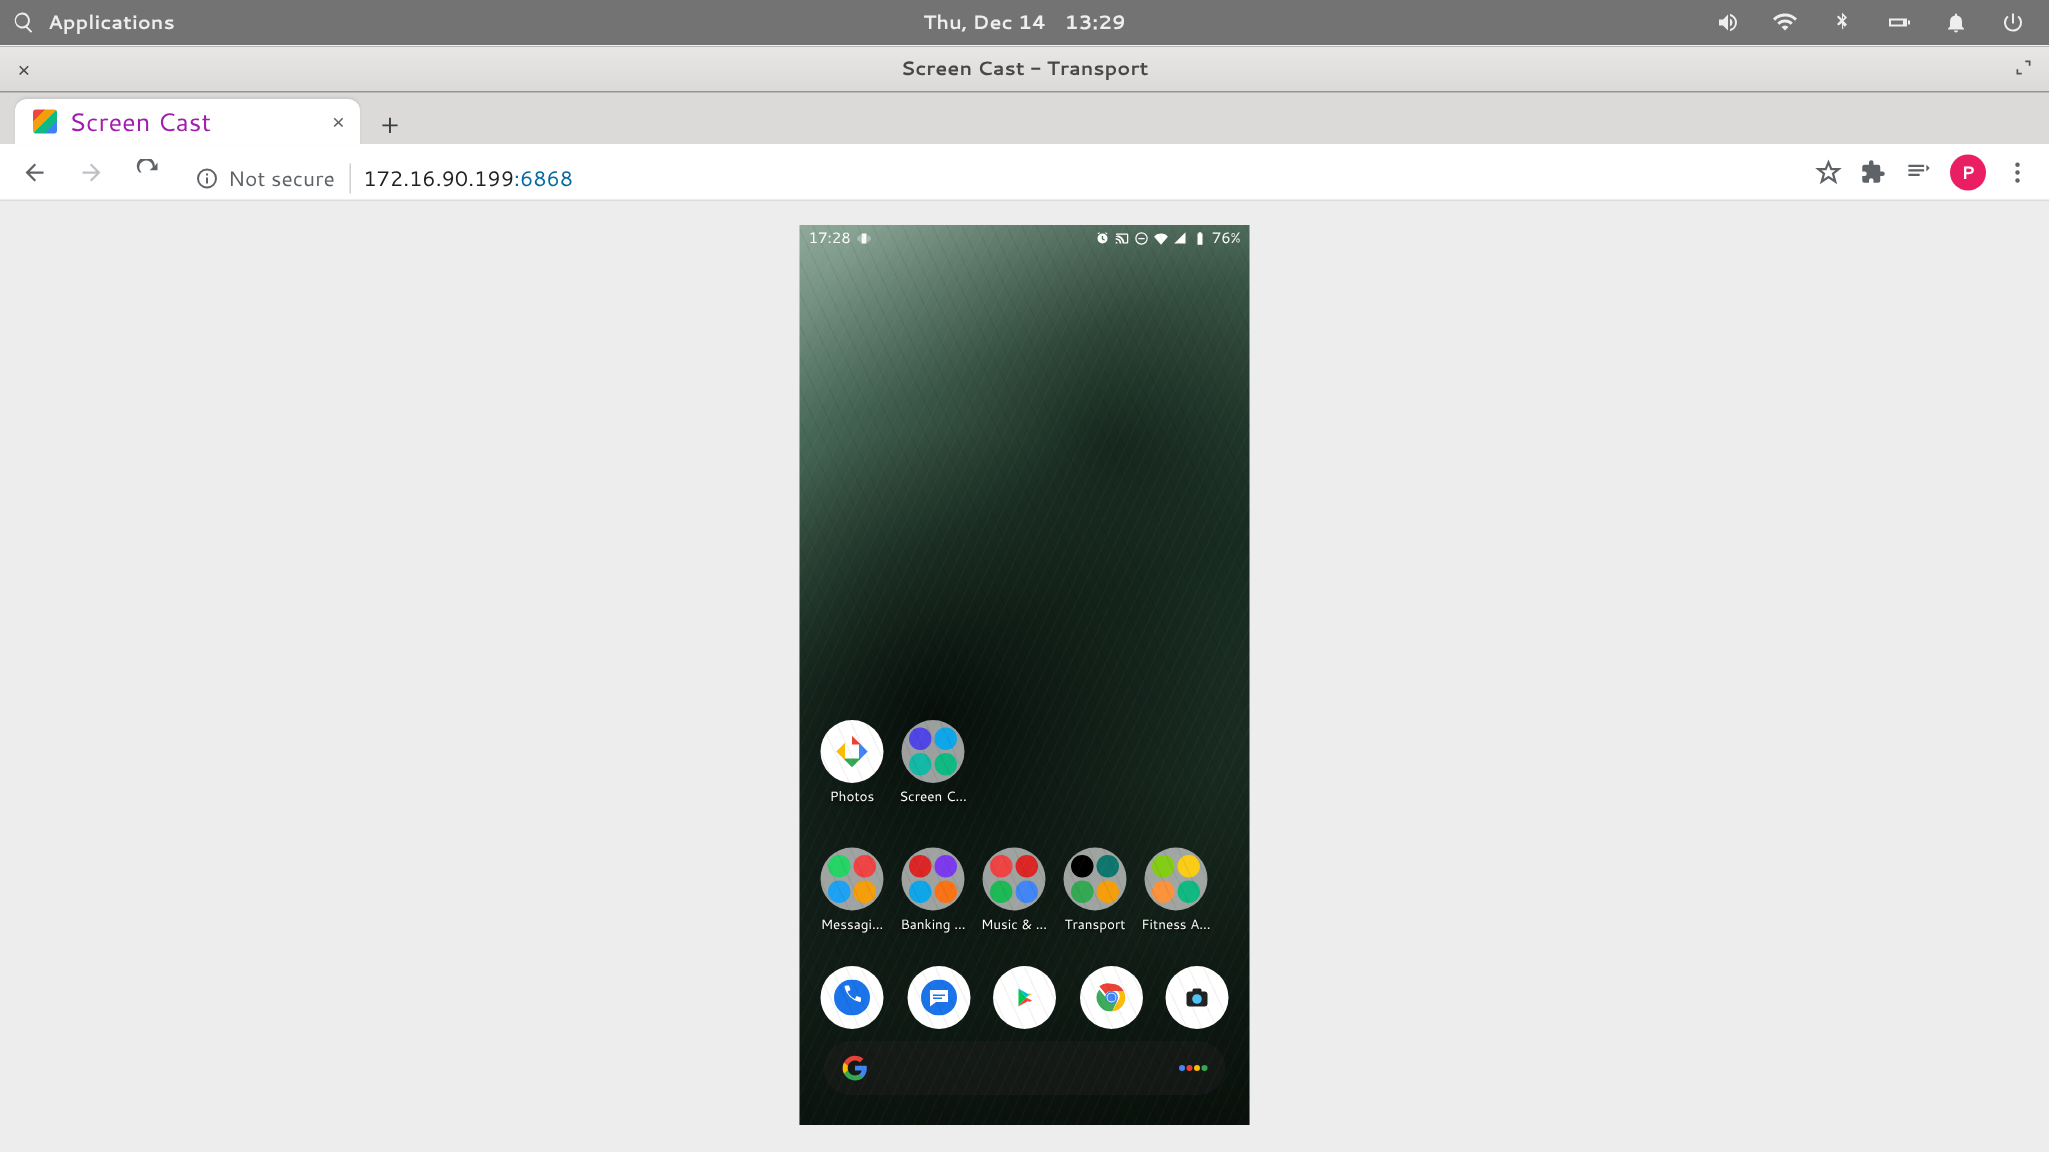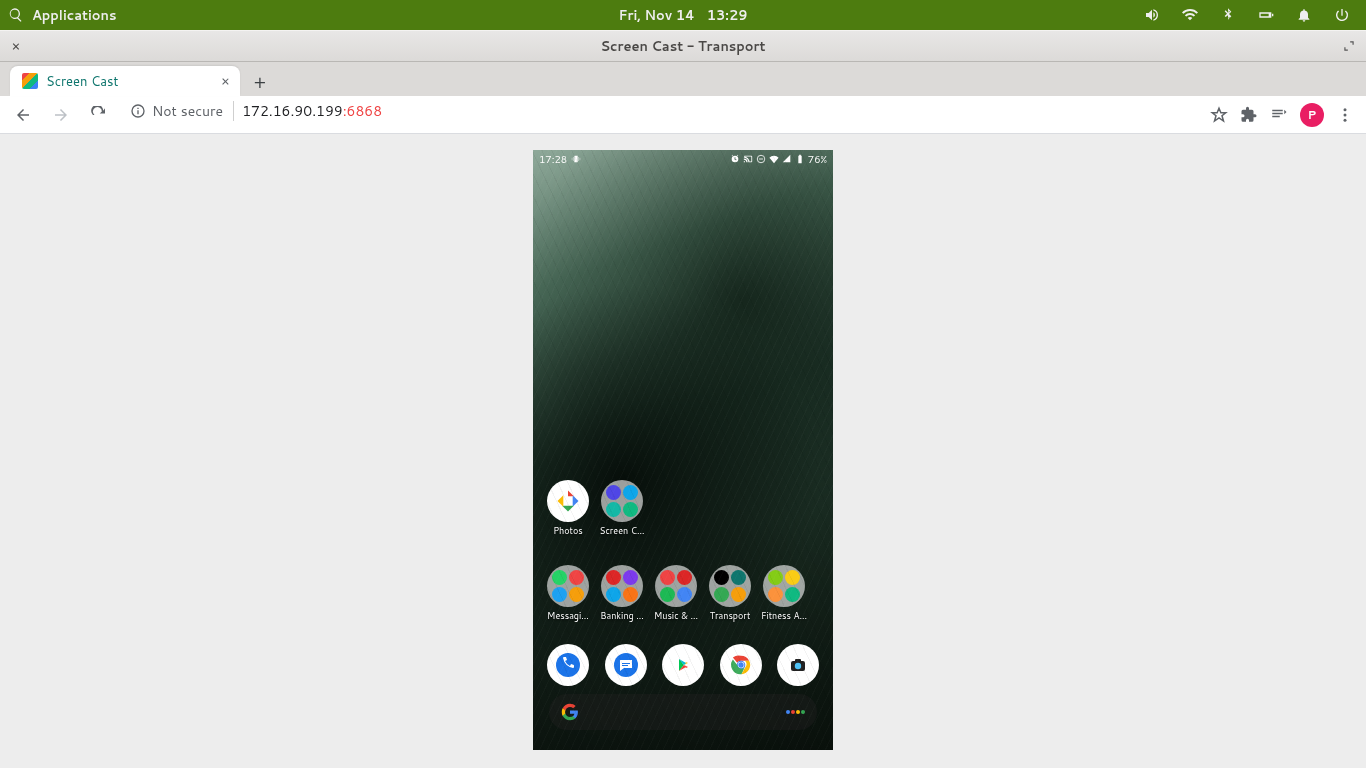--- a/index.html
+++ b/index.html
@@ -1,49 +1,49 @@
 <!DOCTYPE html>
 <html><head>
 <meta charset="utf-8">
 <style>
 * { margin:0; padding:0; box-sizing:border-box; font-family:"Cantarell","Segoe UI",Roboto,Arial,sans-serif; -webkit-font-smoothing:antialiased; }
 body { width:1366px; height:768px; background:#000; overflow:hidden; }
 
 
-.top-bar { height:30px; background:#4d7c0f; color:#eee; display:flex; align-items:center; padding:0 8px; font-size:13px; font-weight:600; }
+.top-bar { height:30px; background:#737373; color:#eee; display:flex; align-items:center; padding:0 8px; font-size:13px; font-weight:600; }
 .top-bar .apps { display:flex; align-items:center; gap:8px; }
 .top-bar .center { position:absolute; left:50%; transform:translateX(-50%); display:flex; gap:12px; }
 .top-bar .right { margin-left:auto; display:flex; align-items:center; gap:22px; padding-right:8px; }
 .top-bar svg { width:16px; height:16px; fill:#eee; display:block; }
 
 
 .title-bar { height:32px; background:linear-gradient(#e8e7e6,#dcdad8); border-top:1px solid #f4f3f2; border-bottom:1px solid #b9b7b4; display:flex; align-items:center; position:relative; }
 .title-bar .close { width:16px; height:16px; margin-left:8px; display:flex; align-items:center; justify-content:center; color:#4a4846; font-size:14px; }
 .title-bar .title { position:absolute; left:50%; transform:translateX(-50%); font-size:13px; color:#4a4846; font-weight:600; }
 .title-bar .restore { margin-left:auto; margin-right:10px; }
 .title-bar svg { width:14px; height:14px; fill:#555; }
 
 
 .tab-strip { height:34px; background:#dcdad8; display:flex; align-items:flex-end; padding-left:10px; }
 .tab { height:30px; background:#fff; border-radius:8px 8px 0 0; display:flex; align-items:center; padding:0 10px 0 12px; gap:8px; min-width:230px; box-shadow:0 -1px 2px rgba(0,0,0,0.08); }
 .tab .favicon { width:16px; height:16px; background:linear-gradient(135deg,#ef4444 0 25%,#f59e0b 25% 50%,#10b981 50% 75%,#3b82f6 75%); border-radius:2px; }
-.tab .tab-title { font-size:13px; color:#0f766e; flex:1; }
+.tab .tab-title { font-size:17px; color:#a21caf; flex:1; }
 .tab .tab-close { color:#5f6368; font-size:14px; }
 .new-tab { width:28px; height:28px; display:flex; align-items:center; justify-content:center; color:#3c4043; font-size:18px; margin-left:6px; border-radius:50%; }
 
 
 .toolbar { height:38px; background:#fff; display:flex; align-items:center; padding:0 6px; gap:4px; border-bottom:1px solid #dadce0; }
 .toolbar .nav-btn { width:34px; height:32px; display:flex; align-items:center; justify-content:center; border-radius:16px; }
 .toolbar .nav-btn.disabled svg { fill:#bdc1c6; }
 .toolbar svg { width:18px; height:18px; fill:#5f6368; }
-.omnibox { flex:1; display:flex; align-items:flex-start; height:28px; border:none; padding:0 10px; font-size:14px; color:#202124; gap:8px; }
+.omnibox { flex:1; display:flex; align-items:flex-end; height:28px; border:none; padding:0 10px; font-size:14px; color:#202124; gap:8px; }
 .omnibox .sec { color:#5f6368; display:flex; align-items:center; gap:6px; padding-right:10px; border-right:1px solid #cfcfcf; }
 .omnibox .sec svg { width:16px; height:16px; fill:#5f6368; }
 .omnibox .addr .host { color:#202124; }
-.omnibox .addr .port { color:#ef4444; }
+.omnibox .addr .port { color:#0369a1; }
 .toolbar .right-icons { display:flex; align-items:center; gap:12px; padding:0 6px; }
 .avatar { width:24px; height:24px; border-radius:50%; background:#e91e63; color:#fff; display:flex; align-items:center; justify-content:center; font-size:12px; font-weight:600; }
 
 
 .content { height:634px; background:#ededed; display:flex; align-items:flex-start; justify-content:center; padding-top:16px; }
 
 
 .phone { width:300px; height:600px; position:relative; background:linear-gradient(160deg,#8fa99a 0%,#4a6b59 20%,#243d30 45%,#16261d 70%,#0b140e 100%); overflow:hidden; }
 .phone::before { content:""; position:absolute; inset:0; background:
  radial-gradient(circle at 15% 8%,rgba(255,255,255,0.35),transparent 28%),
@@ -83,21 +83,21 @@
 <body>
 
 <div class="top-bar">
   <div class="apps">
     <svg viewBox="0 0 24 24">
         <path d="M10 2a8 8 0 015.3 13.9l5 5-1.4 1.4-5-5A8 8 0 1110 2zm0 2a6 6 0 100 12 6 6 0 000-12z"></path>
       </svg>
     <span>Applications</span>
   </div>
   <div class="center">
-    <span>Fri, Nov 14</span>
+    <span>Thu, Dec 14</span>
     <span>13:29</span>
   </div>
   <div class="right">
     <svg viewBox="0 0 24 24">
         <path d="M3 9v6h4l5 5V4L7 9H3zm13.5 3a4.5 4.5 0 00-2.5-4v8a4.5 4.5 0 002.5-4zm-2.5-8.7v2.1A7 7 0 0119 12a7 7 0 01-5 6.6v2.1A9 9 0 0021 12a9 9 0 00-7-8.7z"></path>
       </svg>
     <svg viewBox="0 0 24 24">
         <path d="M12 3C7 3 2.7 5 0 8.1l2.1 2.1A13 13 0 0112 6a13 13 0 019.9 4.2L24 8.1A17 17 0 0012 3zm0 6a11 11 0 00-7.8 3.2l2.1 2.1A8 8 0 0112 12a8 8 0 015.7 2.3l2.1-2.1A11 11 0 0012 9zm0 6a5 5 0 00-3.5 1.5L12 20l3.5-3.5A5 5 0 0012 15z"></path>
       </svg>
     <svg viewBox="0 0 24 24">

